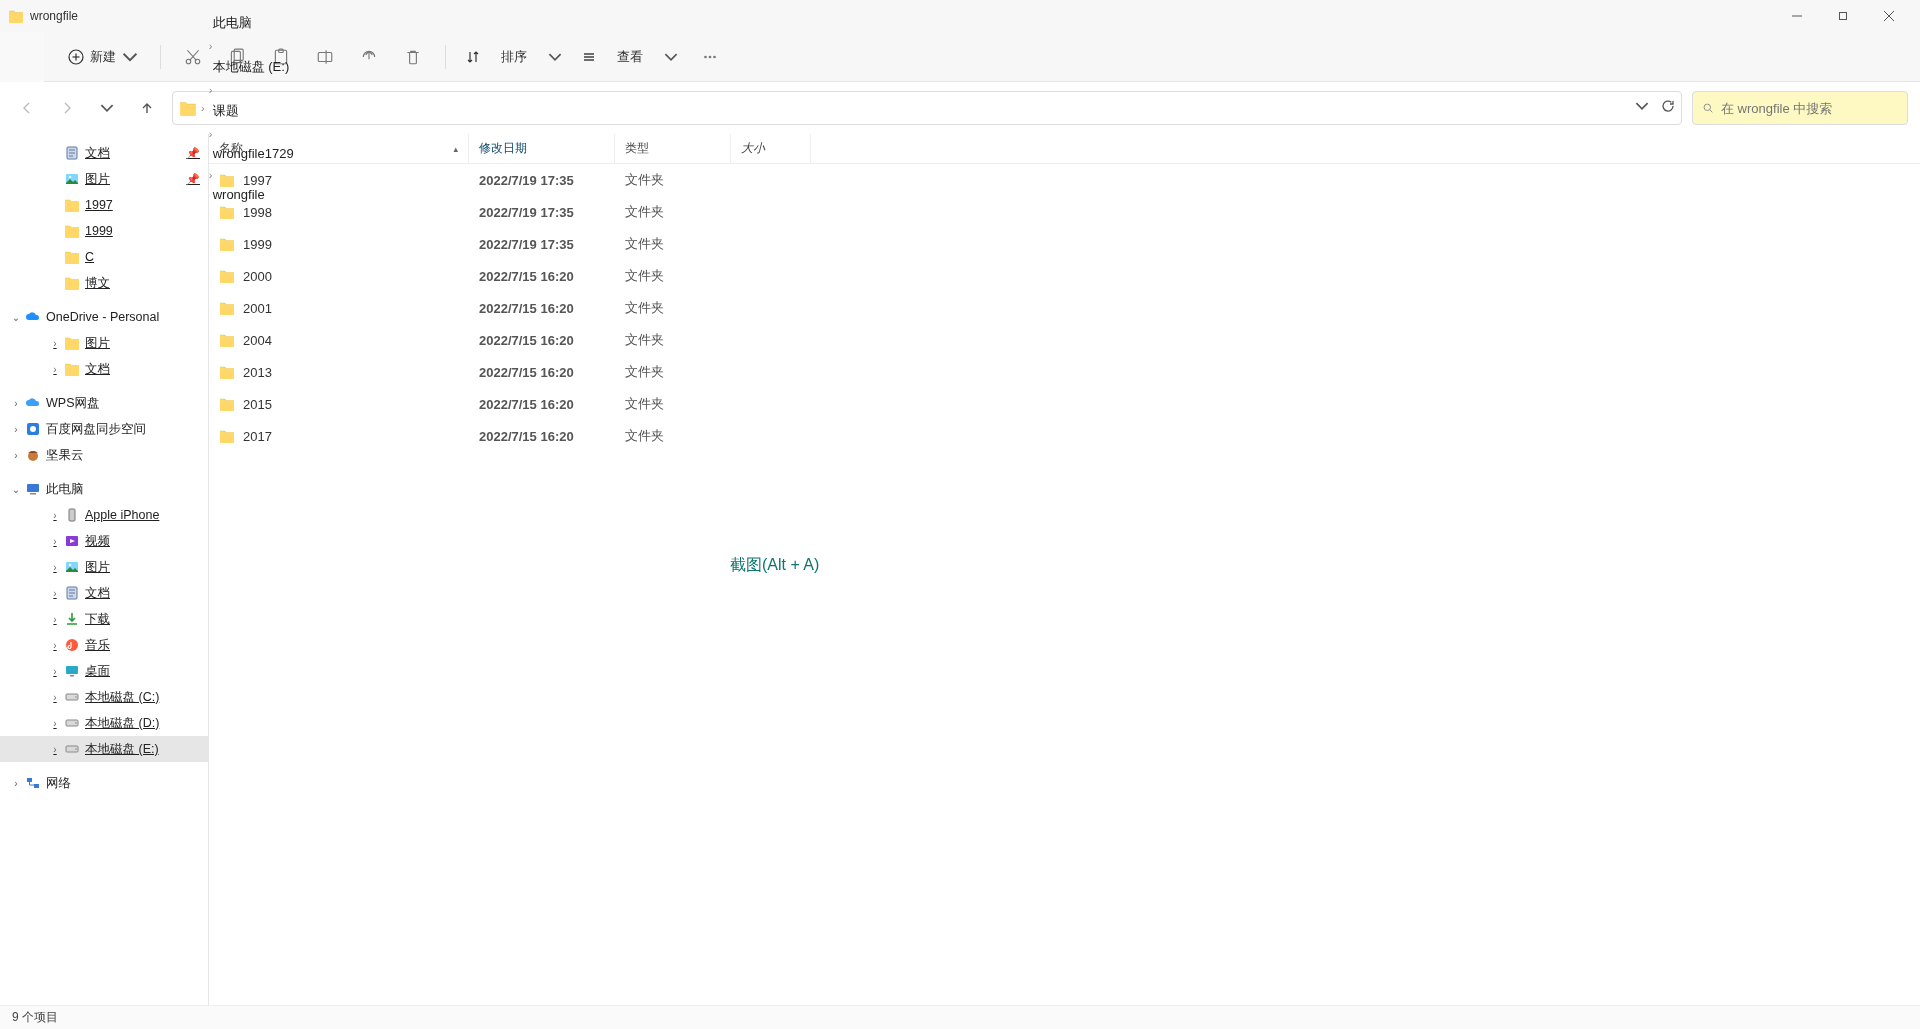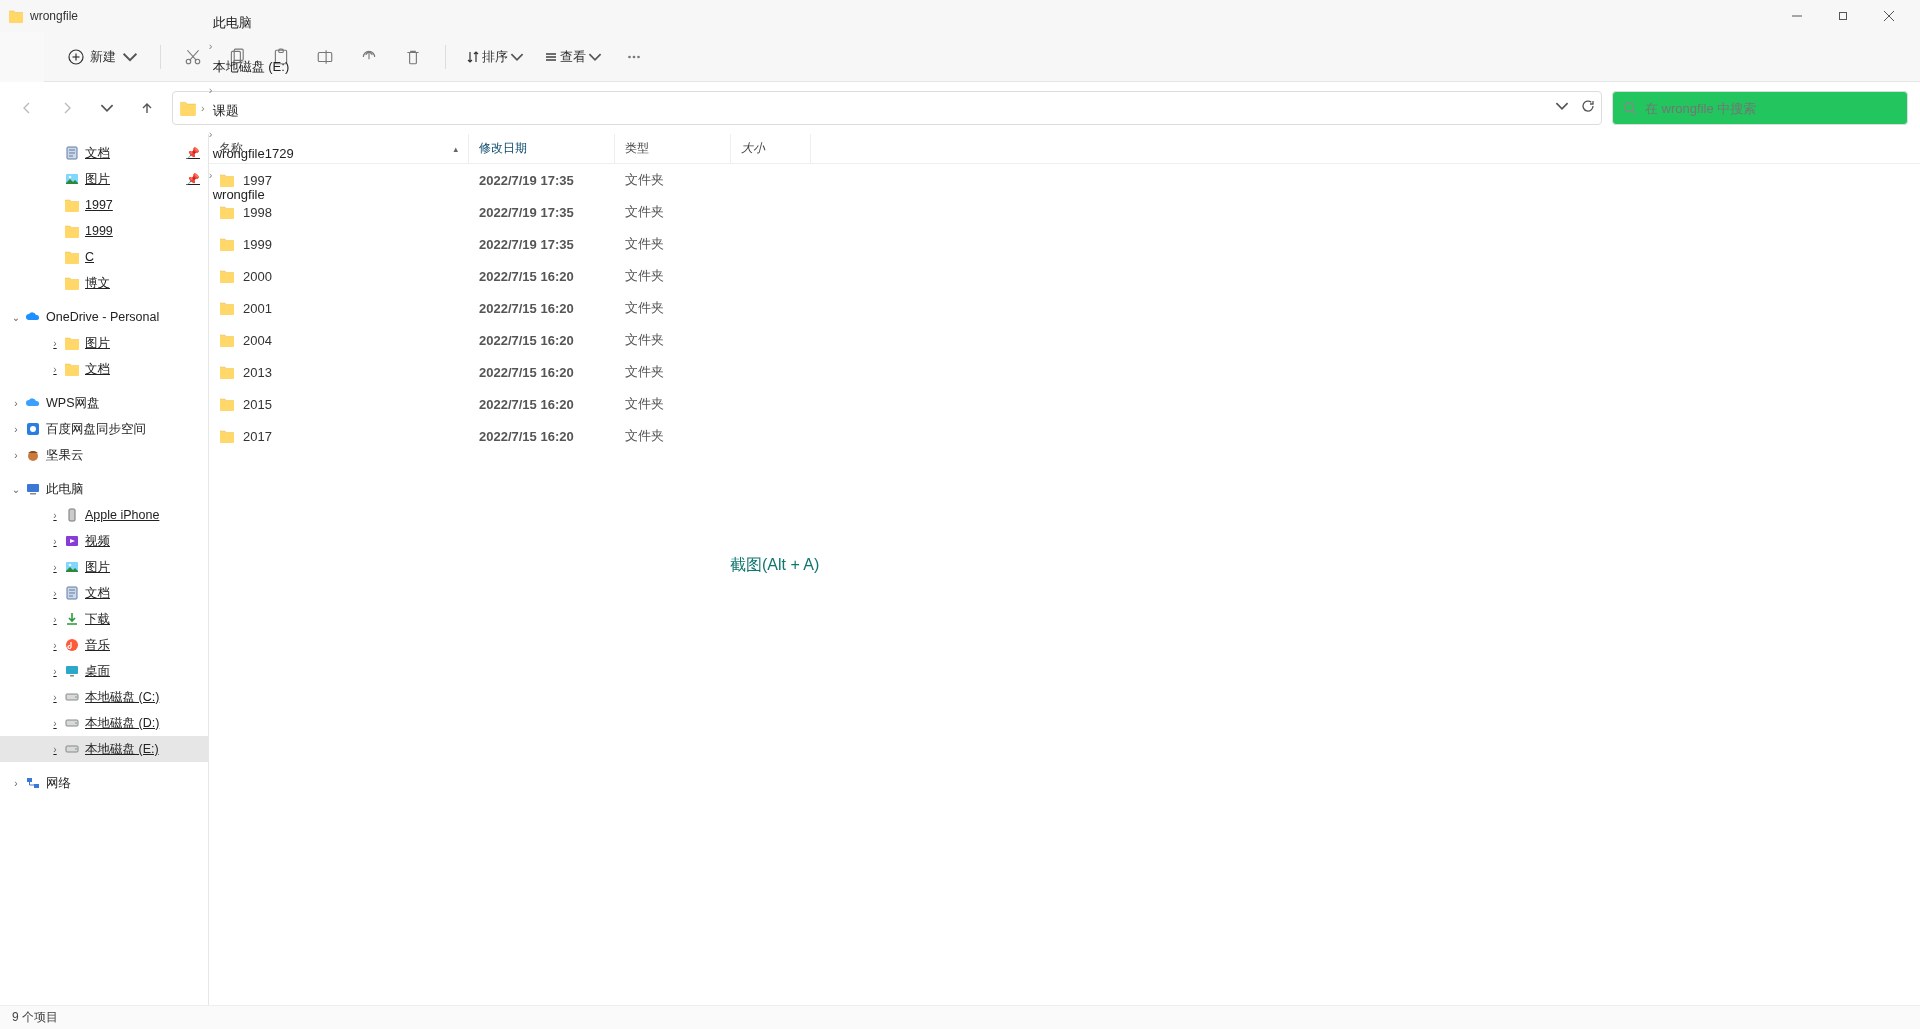--- a/index.html
+++ b/index.html
@@ -13,35 +13,35 @@
 .titlebar .win-btn { width: 46px; height: 32px; display: flex; align-items: center; justify-content: center; color: #555; }
 .titlebar .win-btn svg { width: 10px; height: 10px; }
 
 
 .toolbar { height: 50px; background: #f7f7f7; display: flex; align-items: center; padding: 0 14px; gap: 4px; border-bottom: 1px solid #e5e5e5; margin-left: 44px;}
 .new-btn { display: flex; align-items: center; gap: 6px; padding: 6px 10px; border-radius: 4px; color: #333; font-size: 13px;}
 .new-btn svg { width: 16px; height: 16px; }
 .tb-sep { width: 1px; height: 24px; background: #ddd; margin: 0 8px; }
 .tb-icon { width: 40px; height: 36px; display: flex; align-items: center; justify-content: center; color: #777; border-radius: 4px; }
 .tb-icon svg { width: 18px; height: 18px; }
-.tb-group { display: flex; align-items: center; gap: 2px; padding: 6px 8px; color: #333; font-size: 13px; }
+.tb-group { display: flex; align-items: center; gap: 21px; padding: 6px 8px; color: #333; font-size: 13px; }
 .tb-group svg { width: 14px; height: 14px; }
 
 
 .navrow { height: 52px; background: #fff; display: flex; align-items: center; padding: 0 12px; gap: 10px; }
 .nav-btn { width: 30px; height: 30px; display: flex; align-items: center; justify-content: center; color: #555; border-radius: 4px; }
 .nav-btn.disabled { color: #bbb; }
 .nav-btn svg { width: 14px; height: 14px; }
 .addressbar { flex: 1; height: 34px; border: 1px solid #ddd; border-radius: 4px; display: flex; align-items: center; padding: 0 6px; gap: 4px; background: #fff; }
 .addr-icon { width: 18px; height: 18px; }
 .crumb { display: flex; align-items: center; gap: 6px; font-size: 13px; color: #222; padding: 4px 4px; }
 .crumb-sep { color: #888; font-size: 11px; }
 .addr-tools { margin-left: auto; display: flex; align-items: center; gap: 12px; color: #555; }
 .addr-tools svg { width: 14px; height: 14px; }
-.searchbox { width: 296px; height: 34px; border: 1px solid #ddd; border-radius: 4px; display: flex; align-items: center; padding: 0 10px; gap: 8px; color: #888; font-size: 13px; background: #22c55e; }
+.searchbox { width: 216px; height: 34px; border: 1px solid #ddd; border-radius: 4px; display: flex; align-items: center; padding: 0 10px; gap: 8px; color: #888; font-size: 13px; background: #fef9c3; }
 .searchbox svg { width: 14px; height: 14px; }
 .searchbox input { border: none; outline: none; flex: 1; font-size: 13px; color: #333; background: transparent; }
 
 
 .main { display: flex; height: calc(1029px - 32px - 50px - 52px - 24px); background: #fff; }
 .sidebar { width: 208px; overflow-y: auto; padding: 6px 0; position: relative; }
 .sidebar-split { width: 1px; background: #e6e6e6; }
 .content { flex: 1; }
 
 .tree-item { display: flex; align-items: center; height: 26px; font-size: 12.5px; color: #222; padding-right: 8px; }

